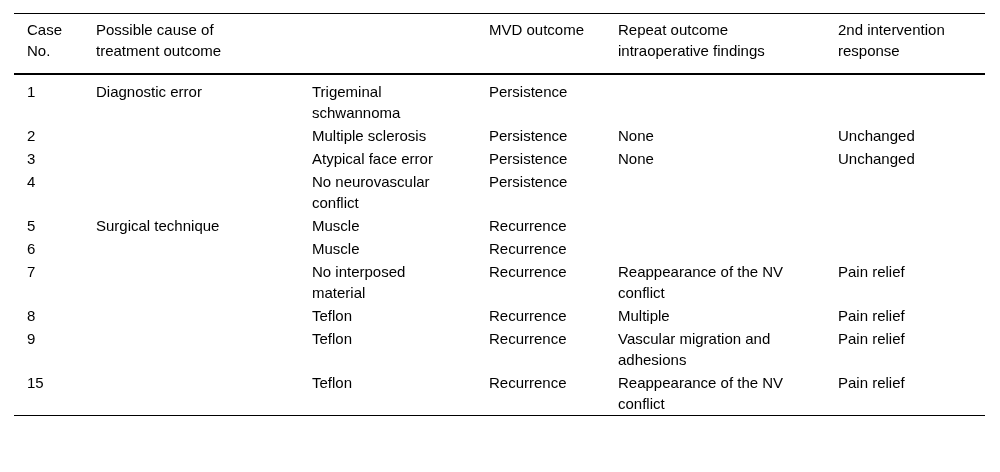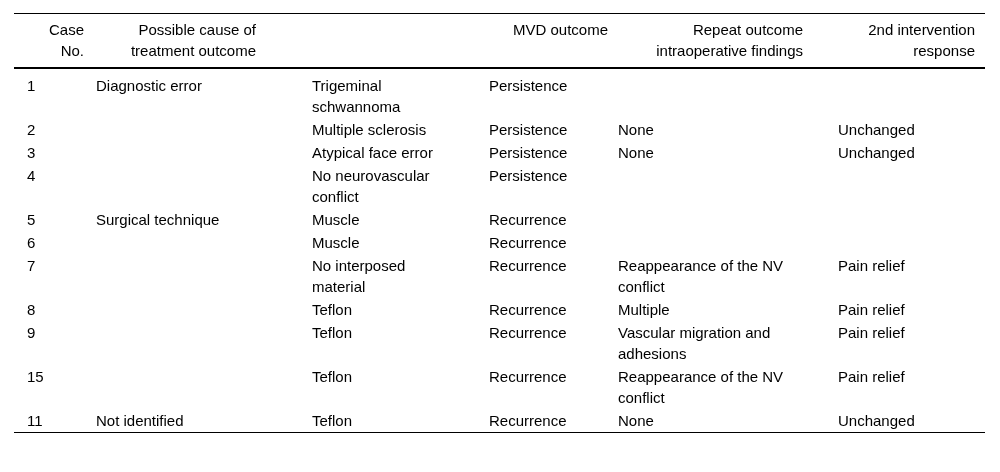--- a/index.html
+++ b/index.html
@@ -32,22 +32,21 @@
     font-weight: normal;
     text-align: left;
     vertical-align: top;
     white-space: pre-line;
     padding: 1px 0;
     overflow: hidden;
   }
   thead th {
     border-bottom: 2.4px solid #000;
     padding-top: 5px;
-    padding-bottom: 6px;
-    text-align: right;
+    padding-bottom: 12px;
   }
   tbody tr:first-child td { padding-top: 6px; }
   
   th:nth-child(1), td:nth-child(1) { padding-left: 13px; padding-right: 12px; }
   th:nth-child(2), td:nth-child(2) { padding-right: 56px; }
   th:nth-child(3), td:nth-child(3) { padding-right: 40px; }
   th:nth-child(4), td:nth-child(4) { padding-right: 10px; margin-top: 16px; }
   th:nth-child(5), td:nth-child(5) { padding-right: 35px; }
   th:nth-child(6), td:nth-child(6) { padding-right: 10px; margin-left: 24px; }
 </style>
@@ -158,23 +157,15 @@
       </tr>
       <tr>
         <td>15</td>
         <td></td>
         <td>Teflon</td>
         <td>Recurrence</td>
         <td>Reappearance of the NV
 conflict</td>
         <td>Pain relief</td>
       </tr>
-      <tr>
-        <td>11</td>
-        <td>Not identified</td>
-        <td>Teflon</td>
-        <td>Recurrence</td>
-        <td>None</td>
-        <td>Unchanged</td>
-      </tr>
     </tbody>
   </table>
 </div>
 
 </body></html>

